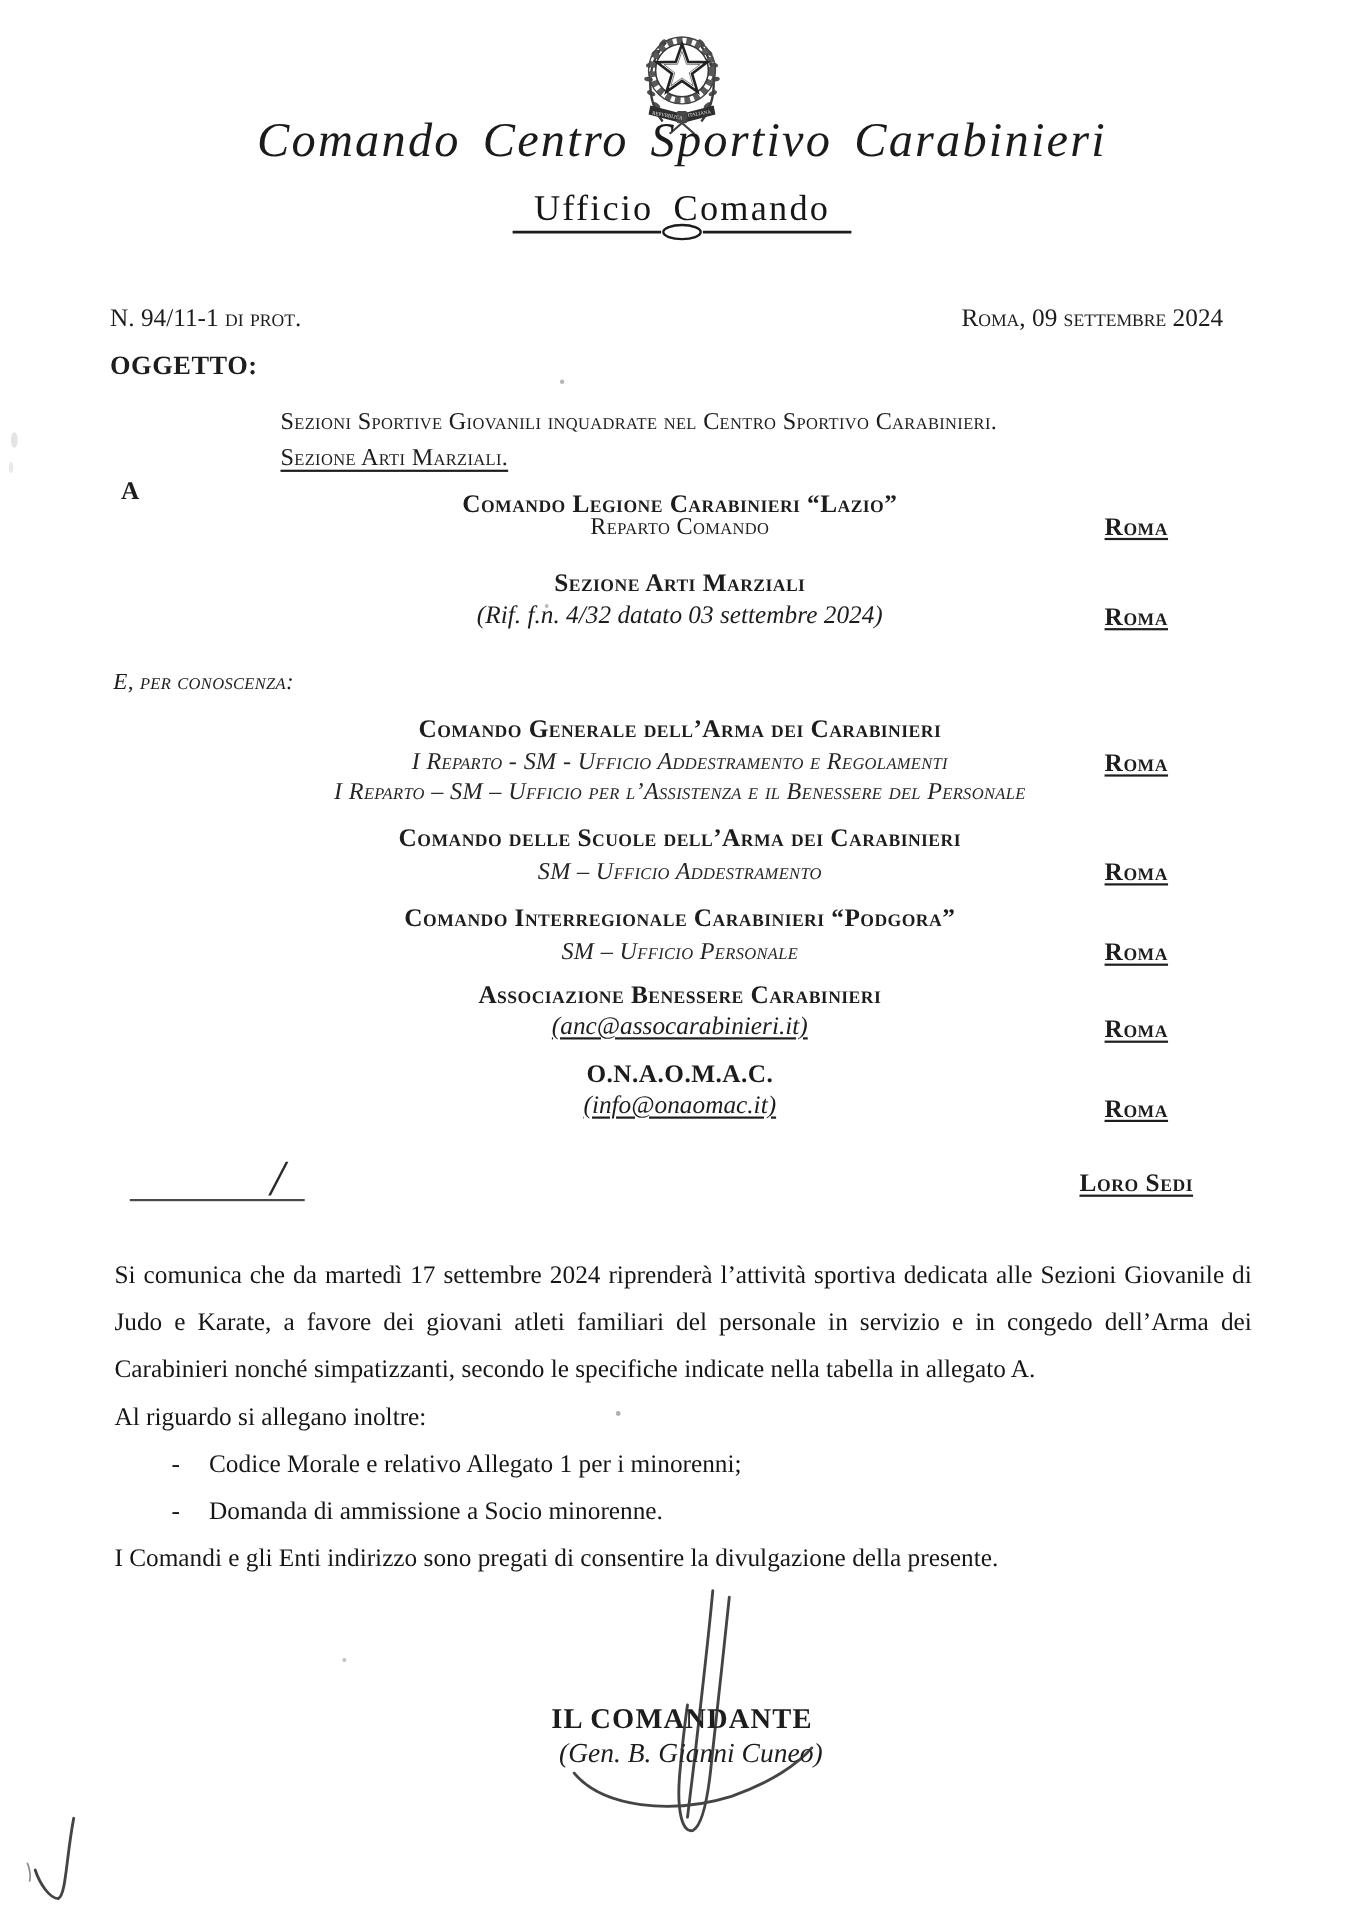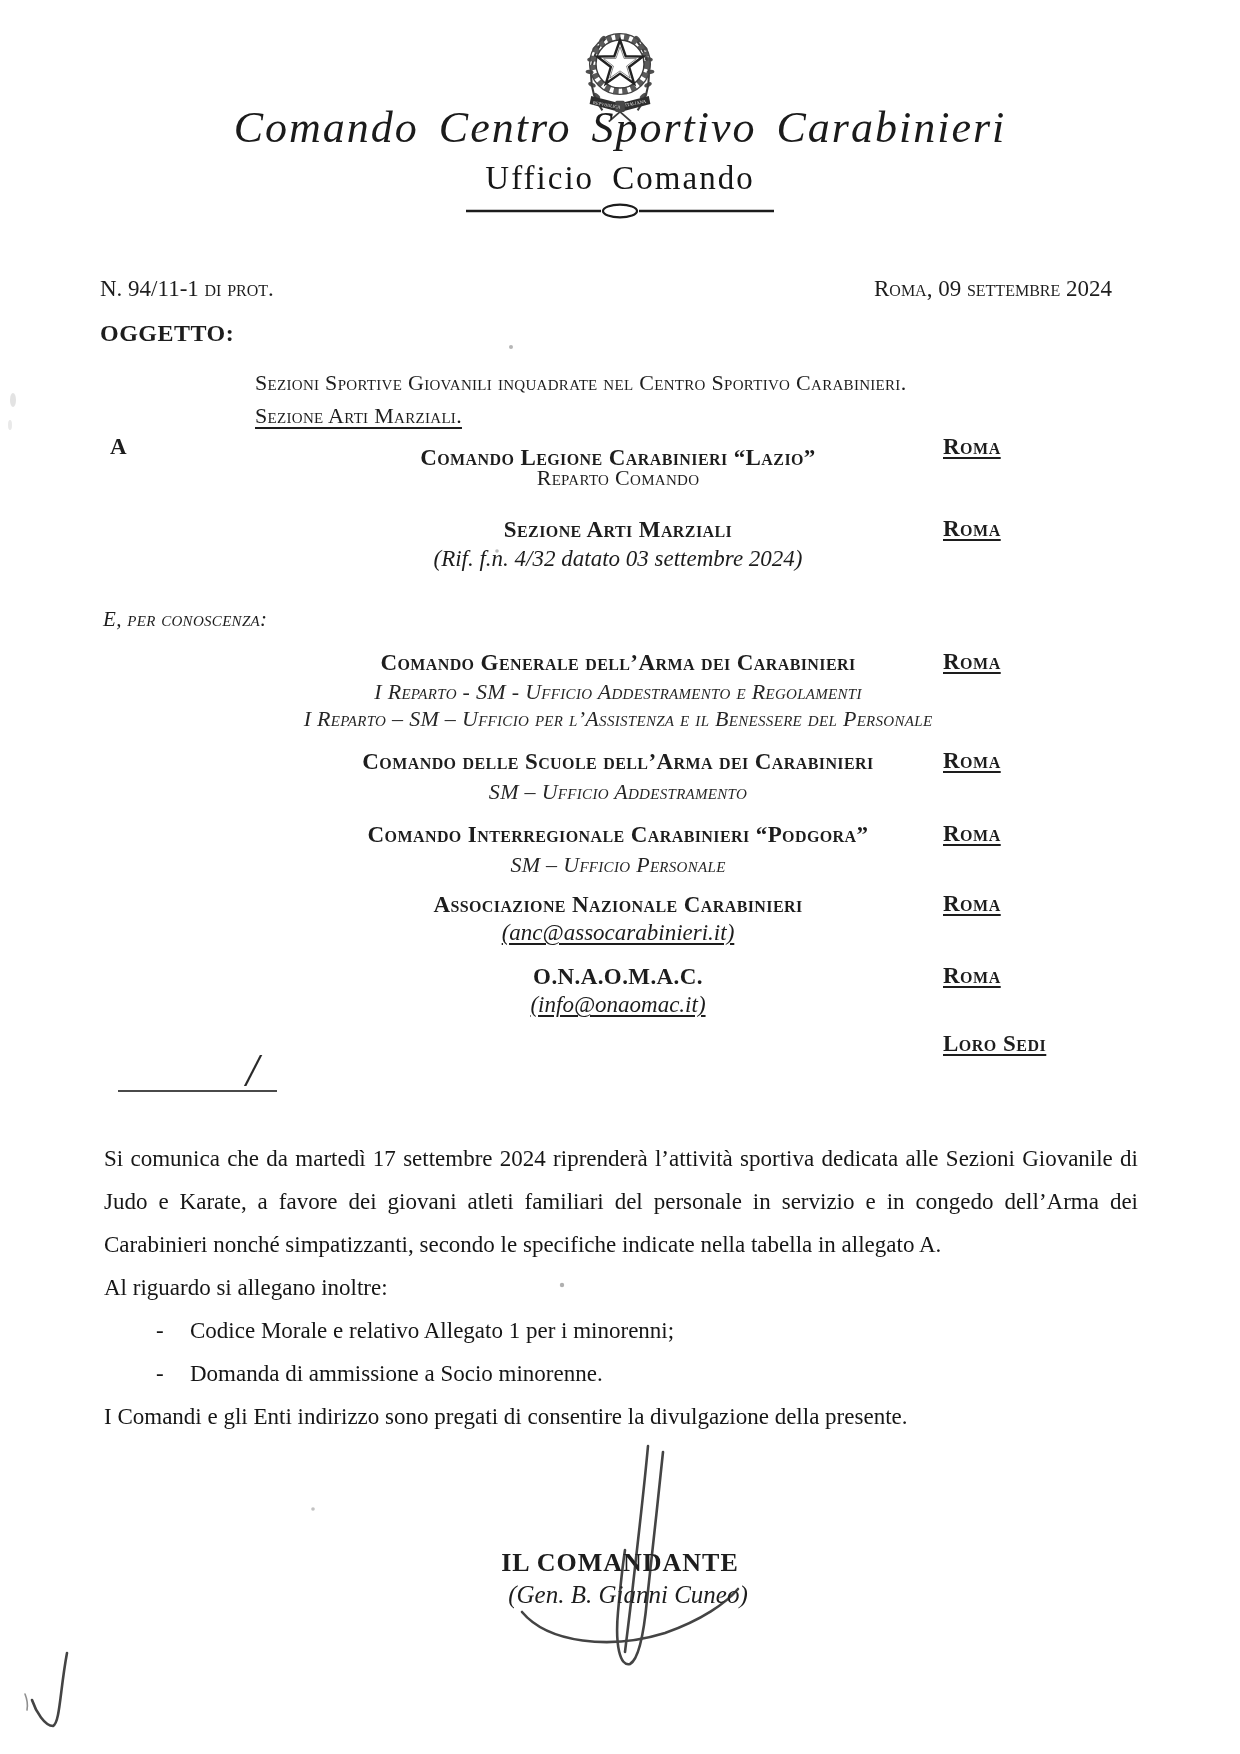--- a/index.html
+++ b/index.html
@@ -8,21 +8,21 @@
     background:#ffffff; color:#1d1d1d; overflow:hidden;
     font-family:"Liberation Serif", serif;
   }
   
   .emblem { position:absolute; top:16px; left:50%; transform:translateX(-50%); }
   .doc-title {
     position:absolute; top:102px; left:0; width:100%; text-align:center;
     font-style:italic; font-size:44px; letter-spacing:2px; word-spacing:7px; color:#1b1b1b;
   }
   .doc-subtitle {
-    position:absolute; top:160px; left:0; width:100%; text-align:center;
+    position:absolute; top:172px; left:0; width:100%; text-align:center;
     font-size:33px; letter-spacing:2px; word-spacing:8px; color:#161616;
   }
   .hdr-divider { position:absolute; top:202px; left:50%; transform:translateX(-50%); }
   
   .protocol { position:absolute; top:276px; left:100px; font-size:23px; font-variant:small-caps; }
   .place-date { position:absolute; top:276px; right:128px; font-size:23px; font-variant:small-caps; }
   
   .subject-label { position:absolute; top:320px; left:100px; font-size:24px; font-weight:bold; letter-spacing:.5px; }
   .subject-body { position:absolute; top:322px; left:255px; width:760px; font-size:22px; font-variant:small-caps; letter-spacing:.3px; line-height:33px;margin-top:44px; }
   .ul { text-decoration:underline; text-decoration-thickness:2px; text-underline-offset:4px; }
@@ -32,22 +32,22 @@
   .cc-label { position:absolute; left:103px; font-size:21px; font-style:italic; font-variant:small-caps;
               text-decoration-thickness:2px; text-underline-offset:4px; letter-spacing:.3px; }
   .rname, .rsub, .rsub-i, .rref, .remail {
     position:absolute; left:150px; width:936px; text-align:center; font-size:23px; line-height:28px;
   }
   .rname { font-weight:bold; font-variant:small-caps; letter-spacing:.4px; }
   .rsub  { font-variant:small-caps; letter-spacing:.3px; font-size:22px; }
   .rsub-i{ font-style:italic; font-variant:small-caps; letter-spacing:.3px; font-size:22px; color:#262626; }
   .rref  { font-style:italic; font-size:23px; }
   .remail{ font-style:italic; font-size:23px; }
-  .rcity { position:absolute; right:117px; width:180px; text-align:left;
-           font-weight:bold; font-variant:small-caps; font-size:23px; letter-spacing:.5px; }
+  .rcity { position:absolute; right:117px; width:180px; text-align:center;
+           font-weight:bold; font-variant:small-caps; font-size:23px; letter-spacing:.5px;margin-top:32px; }
   .sep-line { position:absolute; left:118px; top:1062px; width:159px; height:28px;
               border-bottom:2px solid #4a4a4a; }
   .sep-slash { position:absolute; left:246px; top:1044px; font-size:46px; font-style:italic; color:#2a2a2a; }
   
   .body-text { position:absolute; top:1137px; left:104px; width:1034px;
                font-size:23px; line-height:43px; text-align:justify; color:#161616; }
   .body-text p { margin:0; }
   .att-item { display:flex; padding-left:52px; }
   .att-item .dash { width:34px; }
   
@@ -136,21 +136,21 @@
   <div class="rsub-i" style="top:705px">I Reparto – SM – Ufficio per l’Assistenza e il Benessere del Personale</div>
 
   <div class="rname" style="top:748px">Comando delle Scuole dell’Arma dei Carabinieri</div>
   <div class="rcity" style="top:748px"><span class="ul2">Roma</span></div>
   <div class="rsub-i" style="top:778px">SM – Ufficio Addestramento</div>
 
   <div class="rname" style="top:821px">Comando Interregionale Carabinieri “Podgora”</div>
   <div class="rcity" style="top:821px"><span class="ul2">Roma</span></div>
   <div class="rsub-i" style="top:851px">SM – Ufficio Personale</div>
 
-  <div class="rname" style="top:891px">Associazione Nazionale Carabinieri</div>
+  <div class="rname" style="top:891px">Associazione Benessere Carabinieri</div>
   <div class="rcity" style="top:891px"><span class="ul2">Roma</span></div>
   <div class="remail" style="top:919px"><span class="ul2">(anc@assocarabinieri.it)</span></div>
 
   <div class="rname" style="top:963px">O.N.A.O.M.A.C.</div>
   <div class="rcity" style="top:963px"><span class="ul2">Roma</span></div>
   <div class="remail" style="top:991px"><span class="ul2">(info@onaomac.it)</span></div>
 
   <div class="rcity" style="top:1031px"><span class="ul2">Loro Sedi</span></div>
 
   <div class="sep-line"></div>

